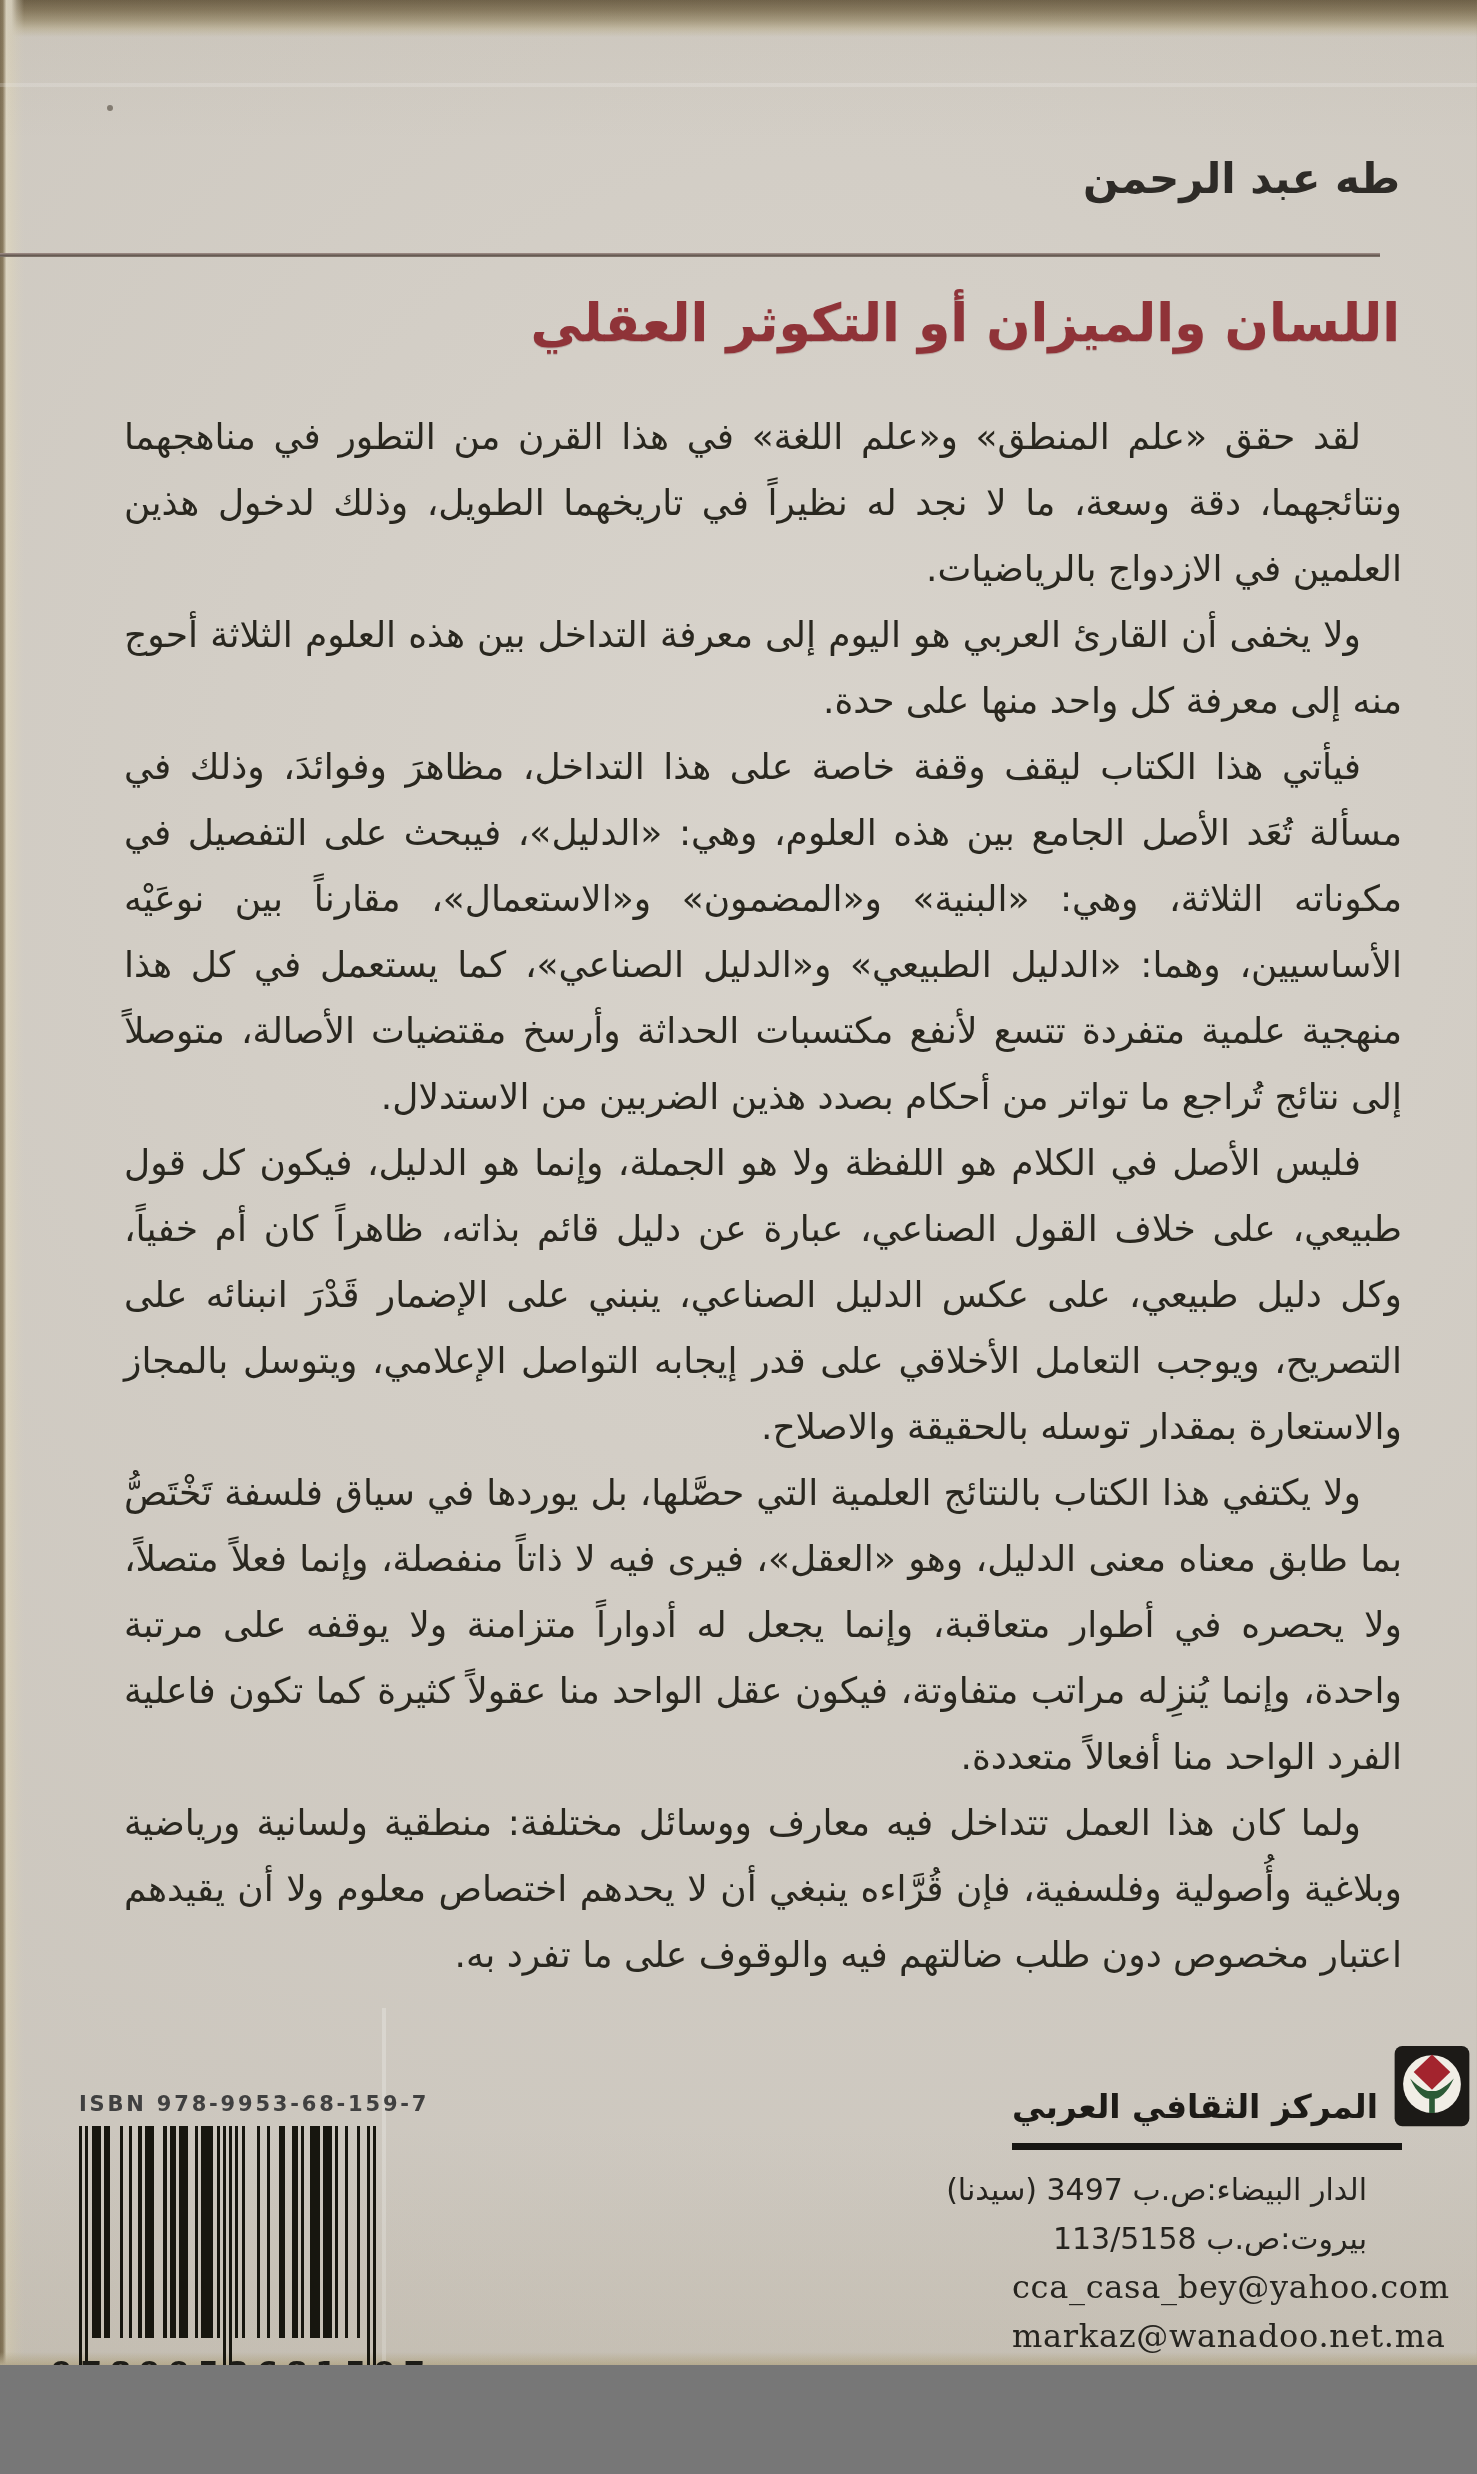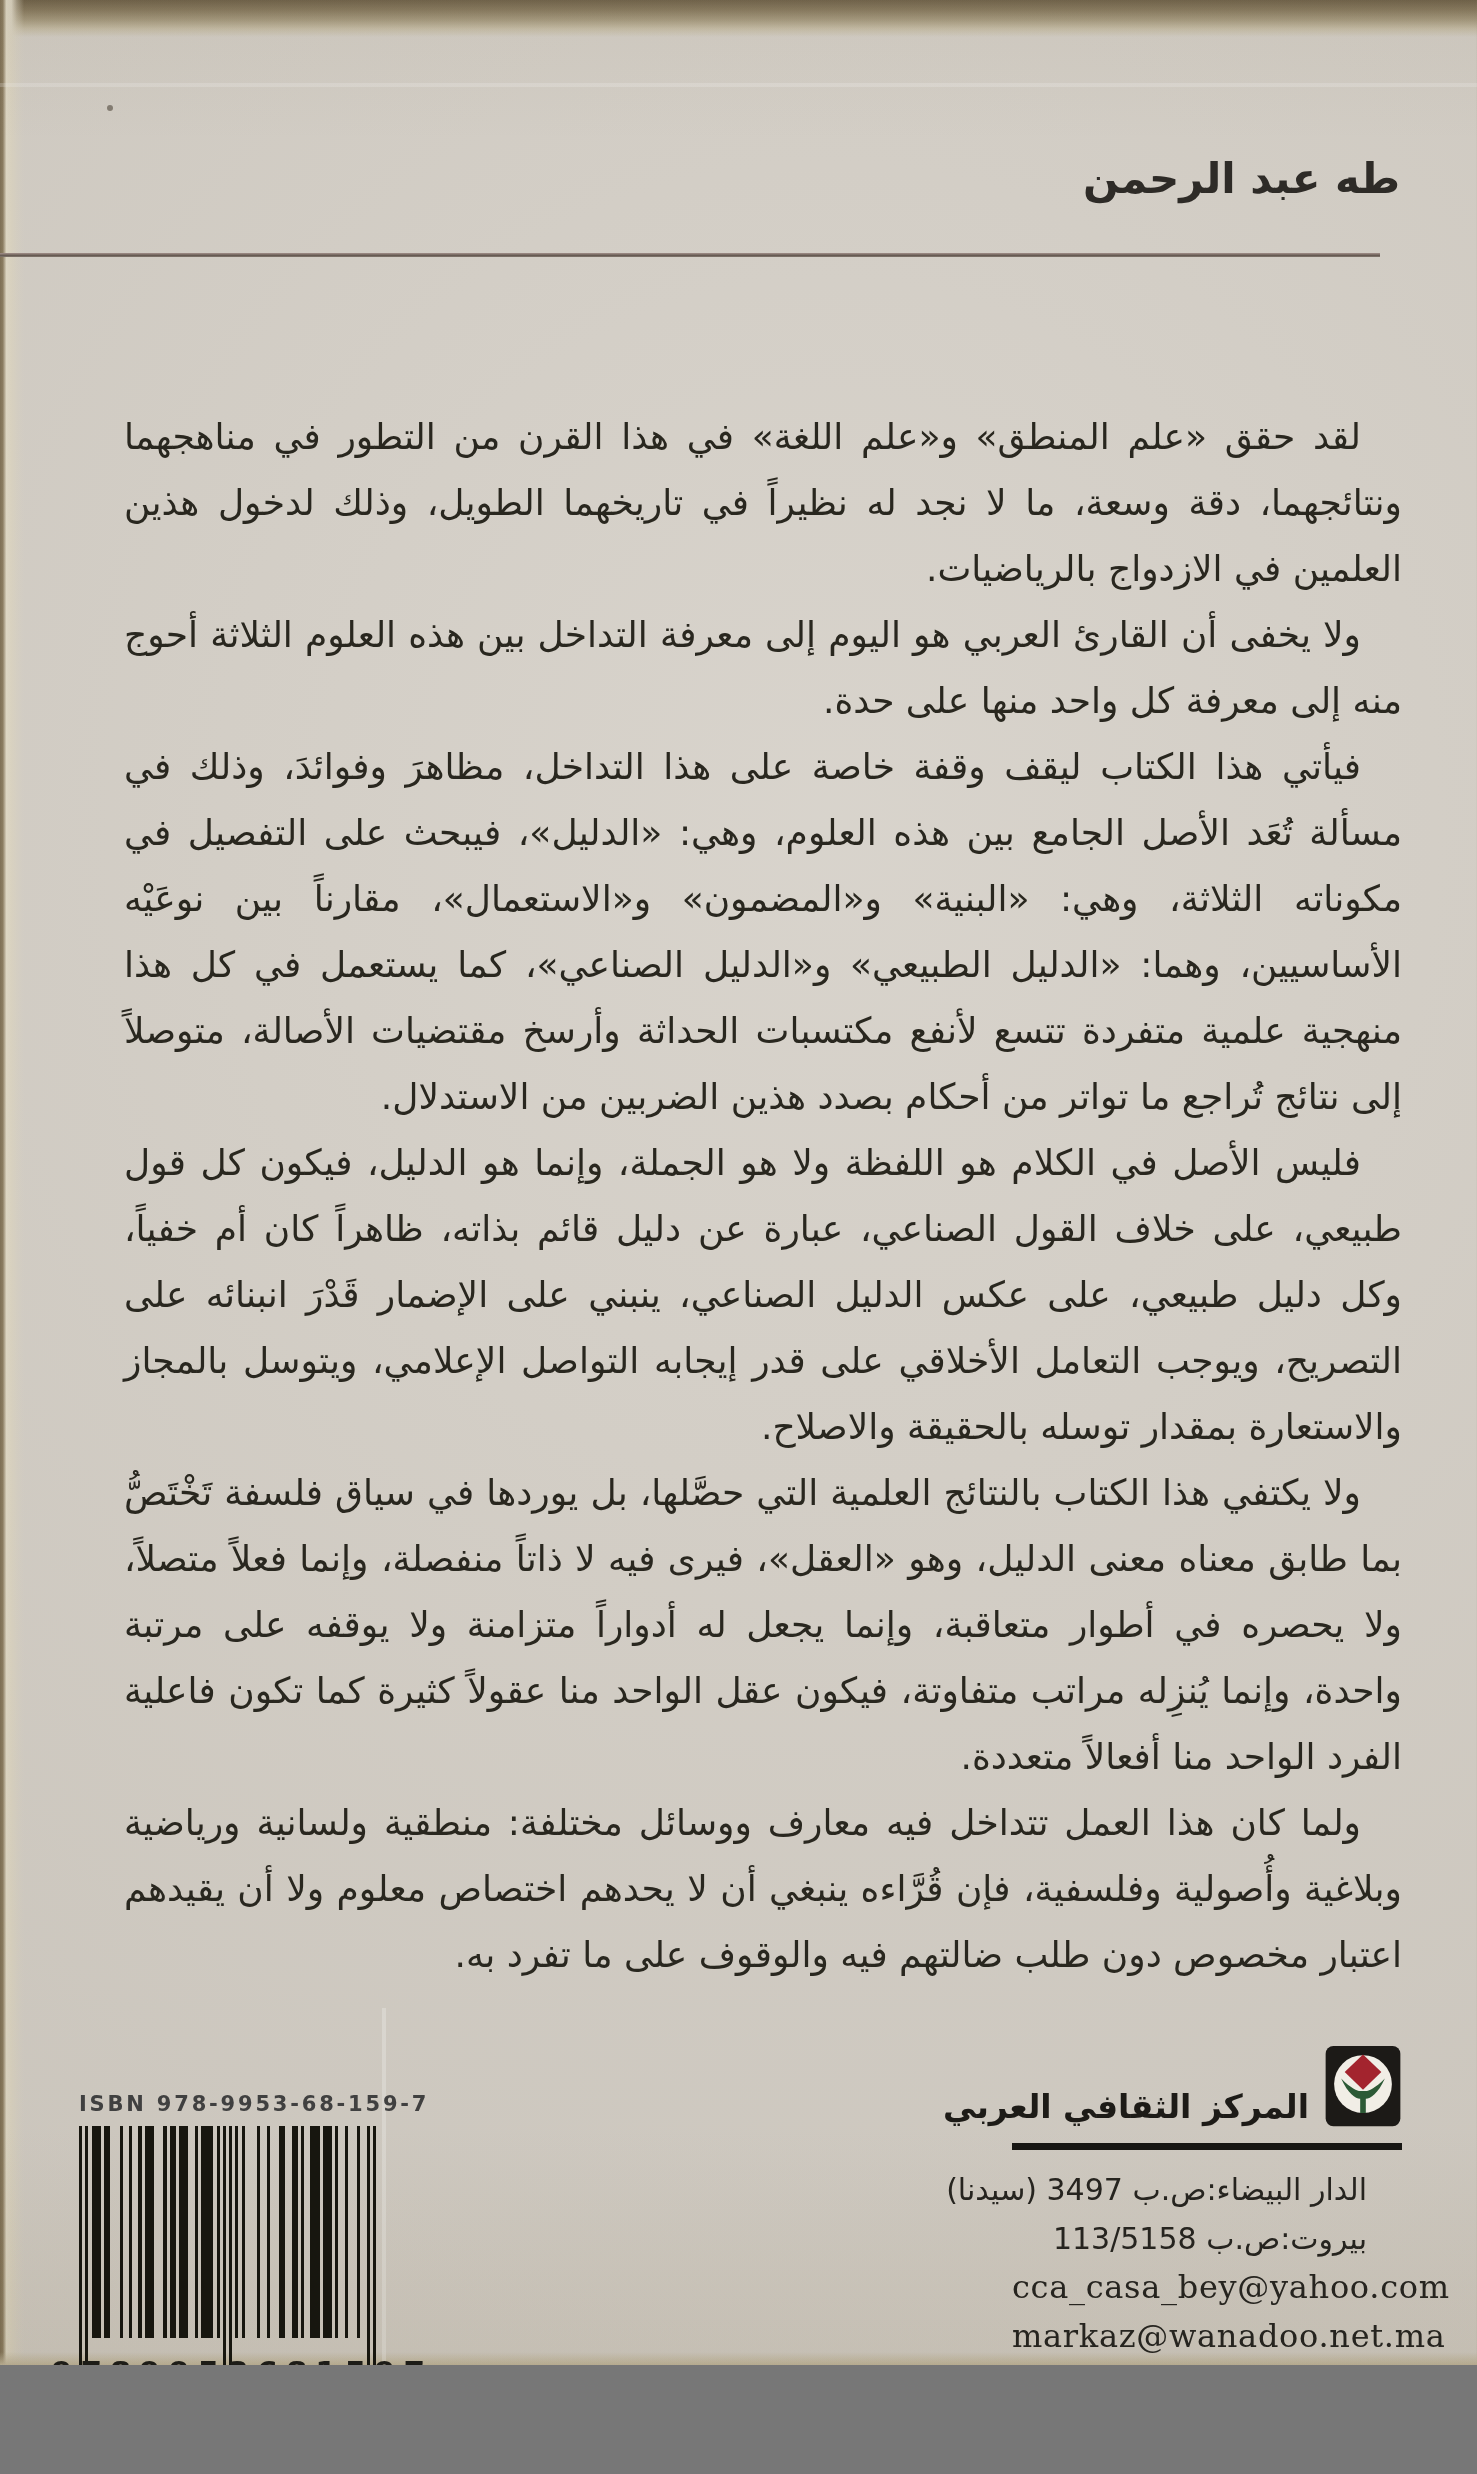--- a/index.html
+++ b/index.html
@@ -101,21 +101,21 @@
     display:flex;justify-content:space-between;align-items:baseline;
     margin:15.6px 4.2px 0 -28px;
     font-size:31px;font-weight:bold;color:#1d1c17;
   }
   .isbn-digits span{letter-spacing:7.8px;}
 
   
   .pub-block{
     position:absolute;top:2046px;right:103px;width:390px;
   }
-  .pub-row{display:flex;align-items:flex-end;justify-content:flex-end;gap:15px;}
+  .pub-row{display:flex;align-items:flex-end;gap:15px;}
   .pub-name{
     font-size:33px;font-weight:bold;color:#1d1b17;direction:rtl;
     padding-bottom:5.7px;white-space:nowrap;
   }
   .pub-logo{width:78px;height:86px;flex:0 0 auto;}
   .pub-rule{height:6.4px;background:#171613;margin-top:11.3px;}
   .pub-lines{margin-top:15.6px;direction:rtl;text-align:right;}
   .pub-line{font-size:30px;line-height:49px;color:#26241f;white-space:nowrap;}
   .pub-line.arabic{padding-left:0;padding-right:35px;}
   .pub-line.latin{
@@ -132,20 +132,21 @@
   <div class="edge-right"></div>
   <div class="edge-left"></div>
   <div class="edge-bottom"></div>
   <div class="crease-h"></div>
   <div class="crease-v"></div>
   <div class="speck"></div>
   <div class="vignette"></div>
 
   <div class="author">طه عبد الرحمن</div>
   <hr class="header-rule">
+  <h1 class="title">اللسان والميزان أو التكوثر العقلي</h1>
 
   <main class="blurb">
       <p>لقد حقق «علم المنطق» و«علم اللغة» في هذا القرن من التطور في مناهجهما ونتائجهما، دقة وسعة، ما لا نجد له نظيراً في تاريخهما الطويل، وذلك لدخول هذين العلمين في الازدواج بالرياضيات.</p>
       <p>ولا يخفى أن القارئ العربي هو اليوم إلى معرفة التداخل بين هذه العلوم الثلاثة أحوج منه إلى معرفة كل واحد منها على حدة.</p>
       <p>فيأتي هذا الكتاب ليقف وقفة خاصة على هذا التداخل، مظاهرَ وفوائدَ، وذلك في مسألة تُعَد الأصل الجامع بين هذه العلوم، وهي: «الدليل»، فيبحث على التفصيل في مكوناته الثلاثة، وهي: «البنية» و«المضمون» و«الاستعمال»، مقارناً بين نوعَيْه الأساسيين، وهما: «الدليل الطبيعي» و«الدليل الصناعي»، كما يستعمل في كل هذا منهجية علمية متفردة تتسع لأنفع مكتسبات الحداثة وأرسخ مقتضيات الأصالة، متوصلاً إلى نتائج تُراجع ما تواتر من أحكام بصدد هذين الضربين من الاستدلال.</p>
       <p>فليس الأصل في الكلام هو اللفظة ولا هو الجملة، وإنما هو الدليل، فيكون كل قول طبيعي، على خلاف القول الصناعي، عبارة عن دليل قائم بذاته، ظاهراً كان أم خفياً، وكل دليل طبيعي، على عكس الدليل الصناعي، ينبني على الإضمار قَدْرَ انبنائه على التصريح، ويوجب التعامل الأخلاقي على قدر إيجابه التواصل الإعلامي، ويتوسل بالمجاز والاستعارة بمقدار توسله بالحقيقة والاصلاح.</p>
       <p>ولا يكتفي هذا الكتاب بالنتائج العلمية التي حصَّلها، بل يوردها في سياق فلسفة تَخْتَصُّ بما طابق معناه معنى الدليل، وهو «العقل»، فيرى فيه لا ذاتاً منفصلة، وإنما فعلاً متصلاً، ولا يحصره في أطوار متعاقبة، وإنما يجعل له أدواراً متزامنة ولا يوقفه على مرتبة واحدة، وإنما يُنزِله مراتب متفاوتة، فيكون عقل الواحد منا عقولاً كثيرة كما تكون فاعلية الفرد الواحد منا أفعالاً متعددة.</p>
       <p>ولما كان هذا العمل تتداخل فيه معارف ووسائل مختلفة: منطقية ولسانية ورياضية وبلاغية وأُصولية وفلسفية، فإن قُرَّاءه ينبغي أن لا يحدهم اختصاص معلوم ولا أن يقيدهم اعتبار مخصوص دون طلب ضالتهم فيه والوقوف على ما تفرد به.</p>
     </main>
 

